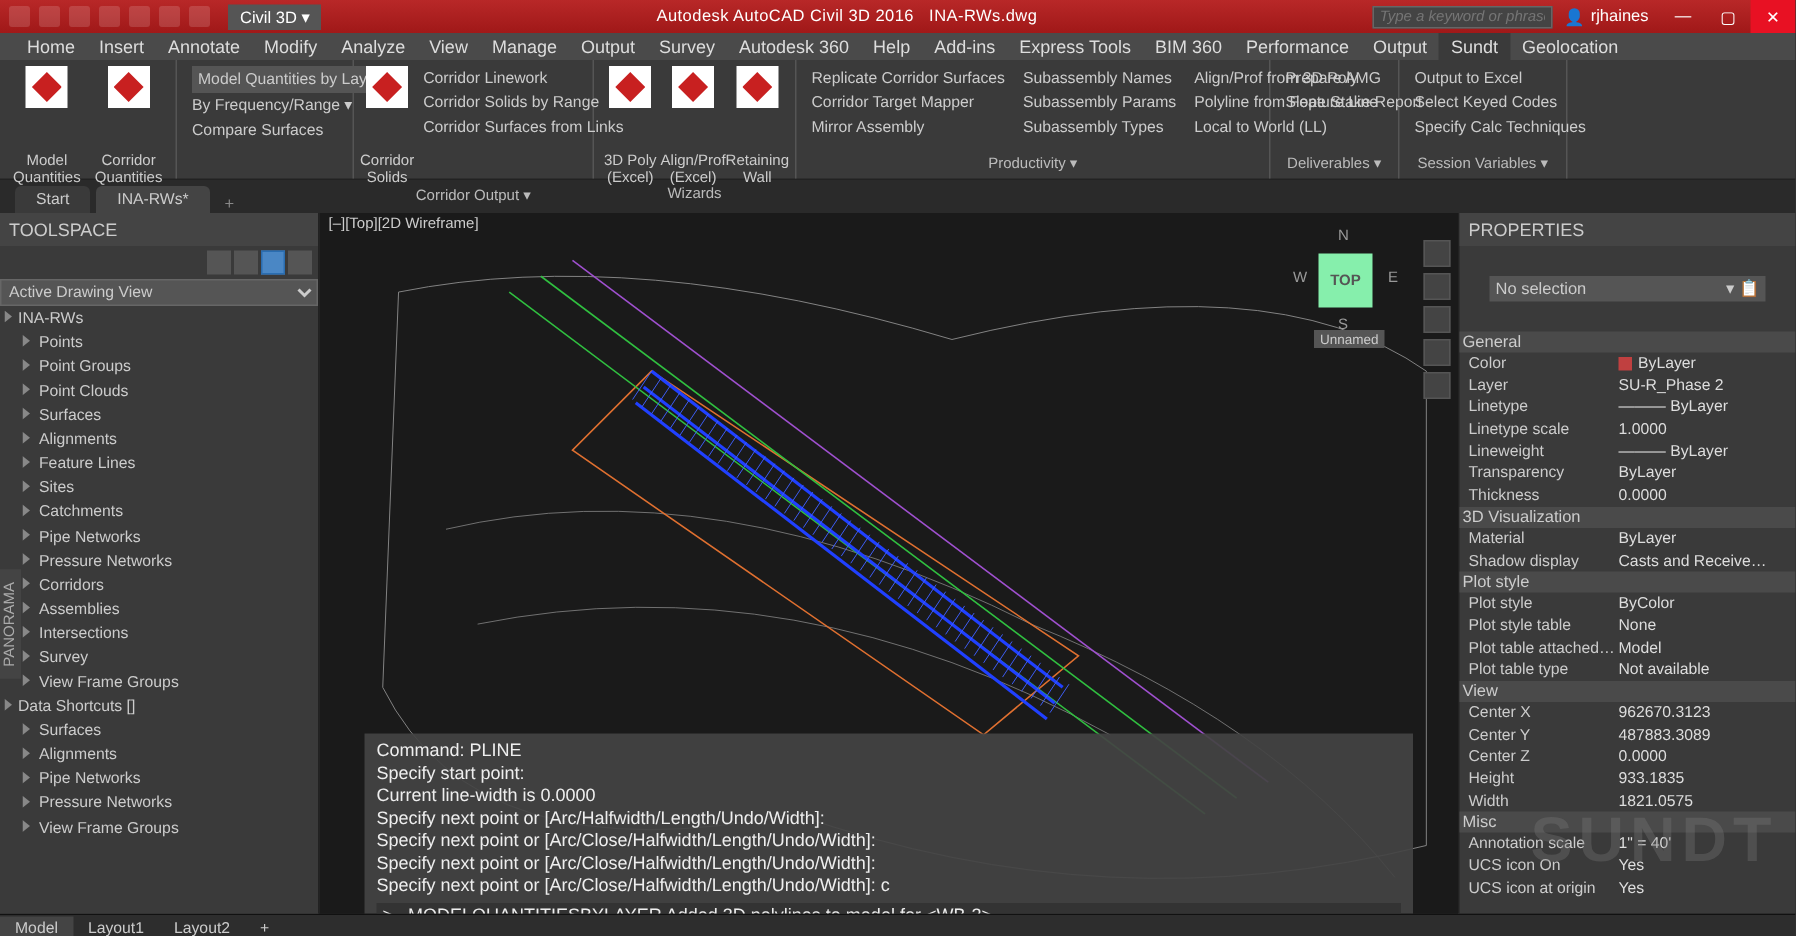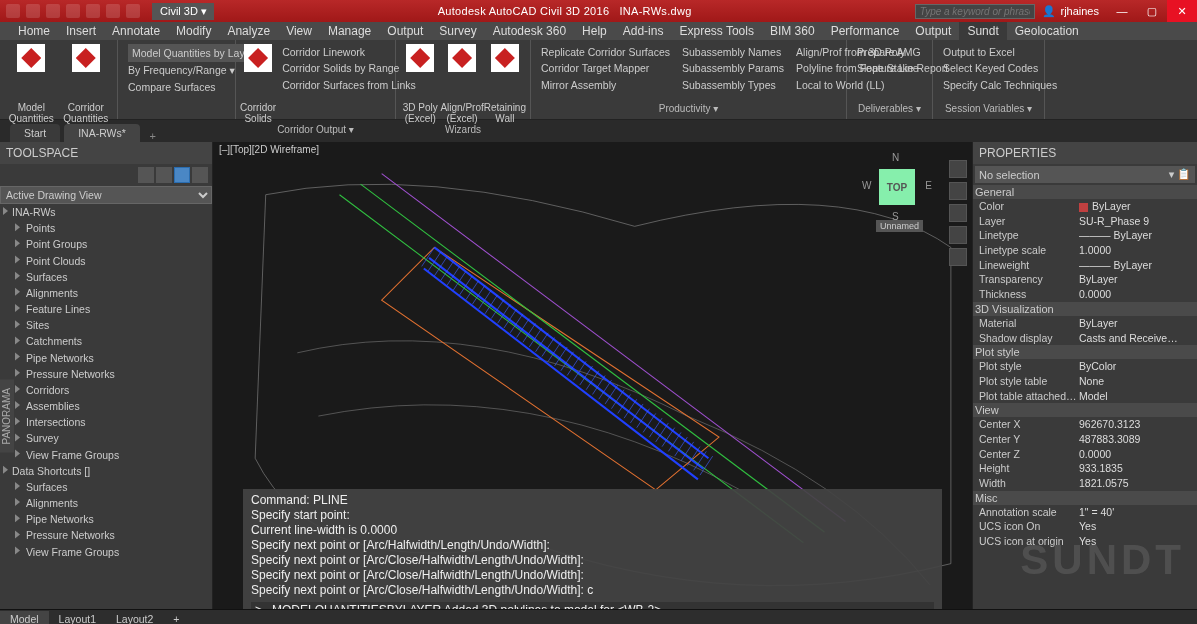--- a/index.html
+++ b/index.html
@@ -51,21 +51,21 @@
 .viewport-label { position: absolute; top: 2px; left: 6px; font-size: 10px; color: #ccc; }
 .viewport svg { position: absolute; inset: 0; }
 .viewcube { position: absolute; top: 20px; right: 50px; width: 50px; height: 50px; }
 .viewcube .cube { width: 36px; height: 36px; background: #86efac; color: #555; display: flex; align-items: center; justify-content: center; font-size: 10px; font-weight: bold; margin: 7px auto; }
 .viewcube .dir { position: absolute; font-size: 10px; color: #999; }
 .cmdline { position: absolute; bottom: 0; left: 30px; right: 30px; height: 120px; background: rgba(68,68,68,0.93); font-family: Consolas, monospace; font-size: 12px; color: #eee; padding: 4px 8px; overflow: hidden; }
 .cmdline .line { white-space: nowrap; line-height: 1.25; }
 .cmdline .prompt { background: #333; margin-top: 4px; padding: 1px 4px; }
 .properties { width: 225px; background: #3a3a3a; display: flex; flex-direction: column; border-left: 1px solid #222; }
 .prop-header { padding: 4px 6px; font-size: 12px; font-weight: 500; background: #444; }
-.prop-sel { background: #555; margin: 2px; padding: 2px 4px; display: flex; justify-content: space-between; align-items: center; }
+.prop-sel { background: #555; margin: 20px; padding: 2px 4px; display: flex; justify-content: space-between; align-items: center; }
 .prop-section { background: #4a4a4a; padding: 1px 2px; font-weight: 500; font-size: 11px; }
 .prop-row { display: flex; padding: 0 6px; font-size: 10.5px; line-height: 1.4; }
 .prop-row .k { width: 100px; color: #ccc; }
 .prop-row .v { flex: 1; color: #ddd; }
 .layer-swatch { display:inline-block; width:9px; height:9px; background:#c04040; margin-right:4px; vertical-align:middle; }
 .nav-toolbar { position: absolute; right: 228px; top: 160px; width: 20px; display: flex; flex-direction: column; gap: 4px; }
 .nav-btn { width: 18px; height: 18px; background: #444; border: 1px solid #555; cursor: pointer; }
 .statusbar { height: 19px; background: #2d2d2d; display: flex; align-items: center; border-top: 1px solid #111; }
 .status-tab { padding: 2px 10px; font-size: 10.5px; cursor: pointer; }
 .status-tab.active { background: #444; }
@@ -367,21 +367,21 @@
         <span>▾ 📋</span>
     </div>
     <div id="prop-body">
         <div class="prop-section">General</div>
         <div class="prop-row">
           <div class="k">Color</div>
           <div class="v"><span class="layer-swatch"></span>ByLayer</div>
         </div>
         <div class="prop-row">
           <div class="k">Layer</div>
-          <div class="v">SU-R_Phase 9</div>
+          <div class="v">SU-R_Phase 2</div>
         </div>
         <div class="prop-row">
           <div class="k">Linetype</div>
           <div class="v">——— ByLayer</div>
         </div>
         <div class="prop-row">
           <div class="k">Linetype scale</div>
           <div class="v">1.0000</div>
         </div>
         <div class="prop-row">
@@ -410,20 +410,24 @@
           <div class="k">Plot style</div>
           <div class="v">ByColor</div>
         </div>
         <div class="prop-row">
           <div class="k">Plot style table</div>
           <div class="v">None</div>
         </div>
         <div class="prop-row">
           <div class="k">Plot table attached…</div>
           <div class="v">Model</div>
+        </div>
+        <div class="prop-row">
+          <div class="k">Plot table type</div>
+          <div class="v">Not available</div>
         </div>
         <div class="prop-section">View</div>
         <div class="prop-row">
           <div class="k">Center X</div>
           <div class="v">962670.3123</div>
         </div>
         <div class="prop-row">
           <div class="k">Center Y</div>
           <div class="v">487883.3089</div>
         </div>

